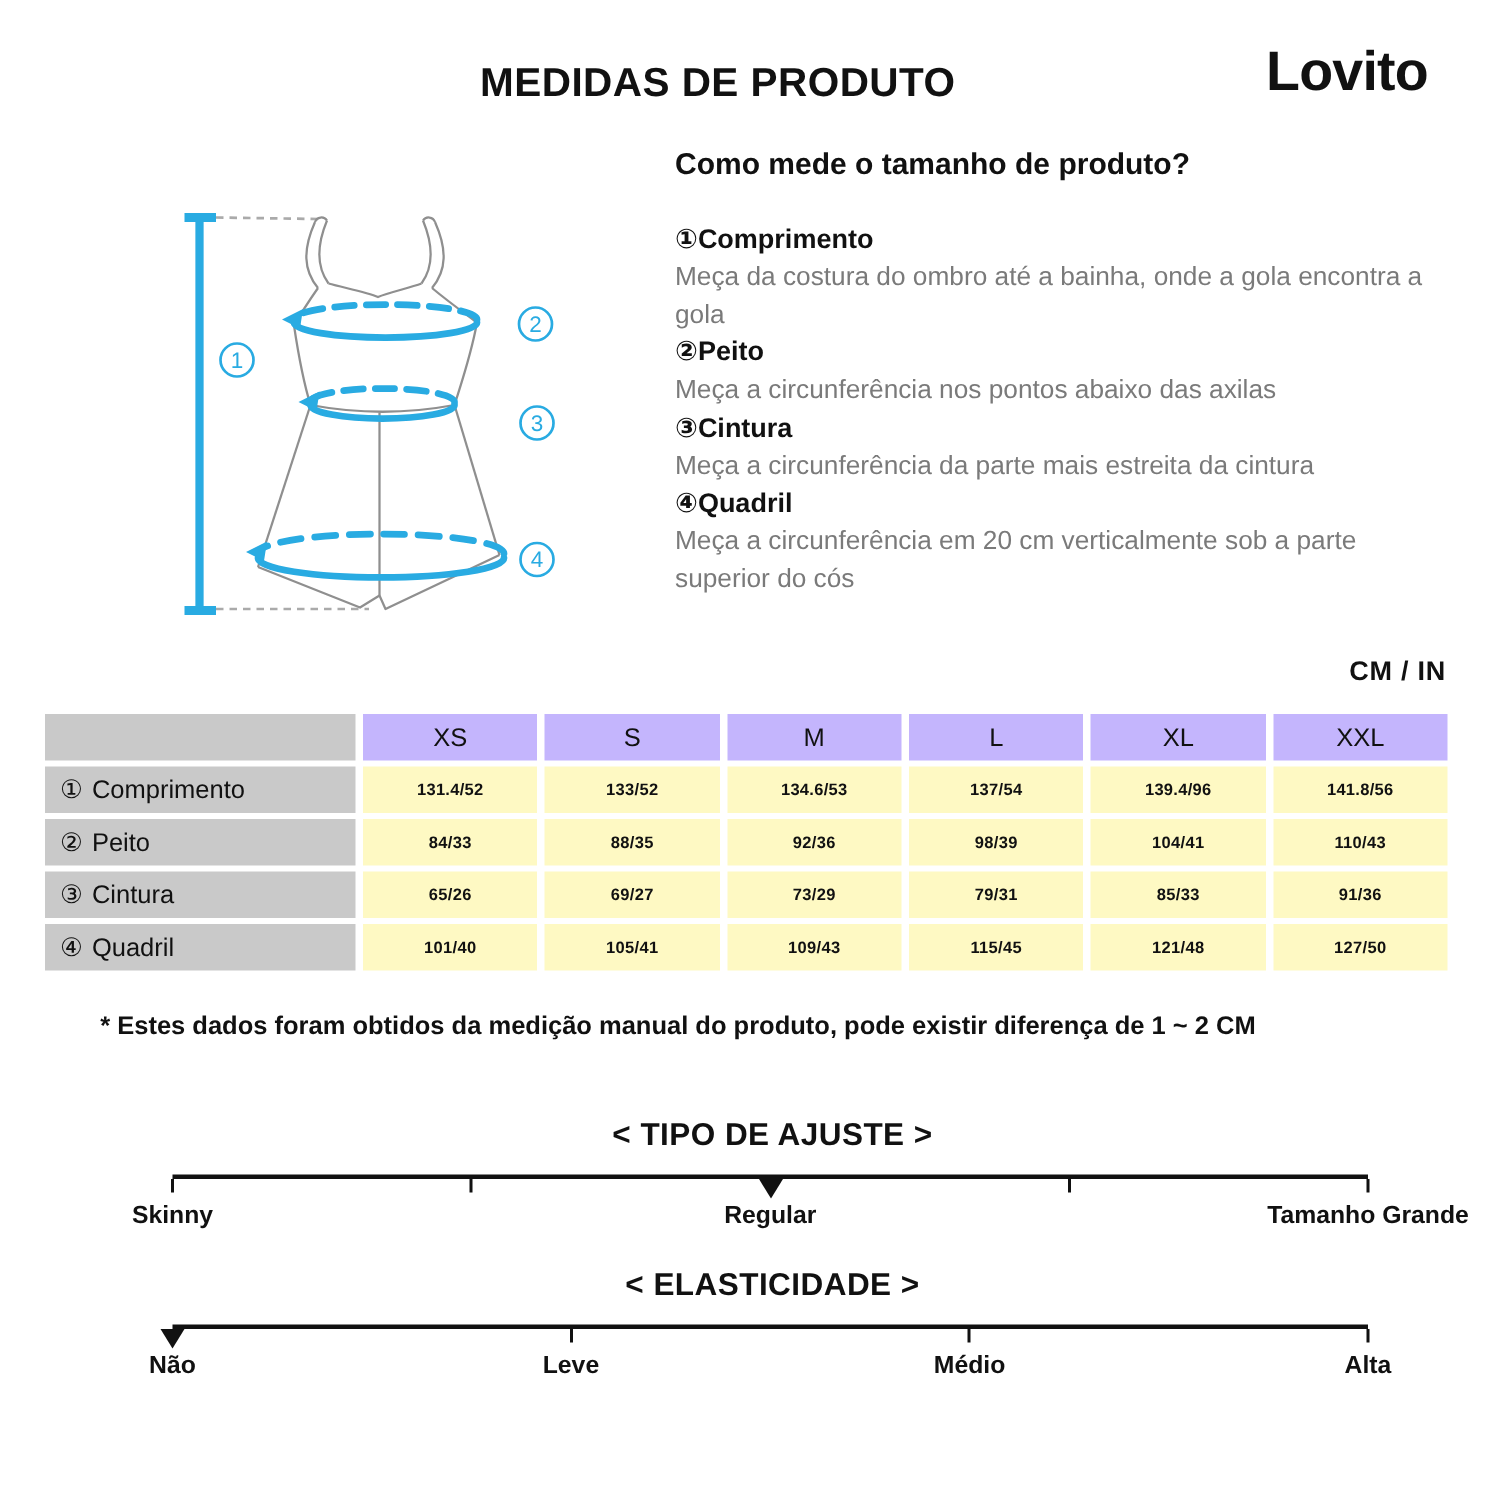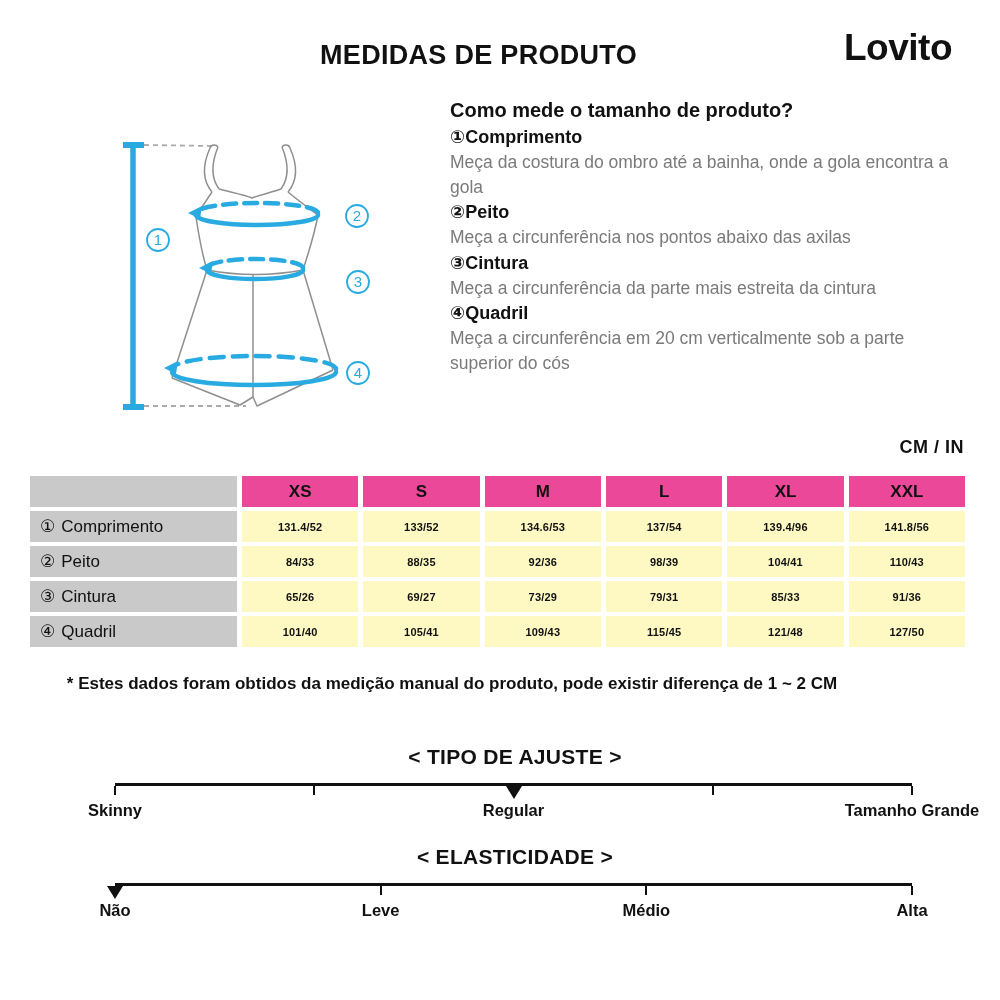--- a/index.html
+++ b/index.html
@@ -13,35 +13,35 @@
     position:absolute; top:40px; left:0; width:957px; text-align:center;
     font-size:27px; font-weight:800; letter-spacing:.3px;
   }
   .logo {
     position:absolute; top:27px; right:48px;
     font-size:37px; font-weight:800; letter-spacing:-.5px;
   }
   .diagram { position:absolute; left:55px; top:122px; }
 
   .guide { position:absolute; left:450px; top:99px; width:522px; }
-  .guide-h { font-size:20px; font-weight:800; margin-bottom:2px; }
+  .guide-h { font-size:20px; font-weight:800; margin-bottom:24px; }
   .glabel { font-size:18px; font-weight:800; line-height:26px; }
   .gdesc { font-size:17.5px; color:#7a7a7a; line-height:24.5px; }
 
   .units {
     position:absolute; top:437px; right:36px;
     font-size:18px; font-weight:800; letter-spacing:.5px;
   }
 
   .table {
     position:absolute; left:30px; top:476px; width:935px;
     display:grid; grid-template-columns:207px repeat(6,1fr); gap:4px 5px;
   }
   .cell { height:31px; display:flex; align-items:center; justify-content:center; }
-  .th { background:#ec4899; font-weight:700; font-size:17px; }
+  .th { background:#c4b5fd; font-weight:400; font-size:17px; }
   .corner { background:#c9c9c9; }
   .rowlabel {
     background:#c9c9c9; justify-content:flex-start; padding-left:10px;
     font-size:17px; font-weight:400;
   }
   .rowlabel .num { font-size:17px; margin-right:6px; }
   .val { background:#fef9c3; font-weight:700; font-size:11px; letter-spacing:.2px; }
 
   .footnote {
     position:absolute; top:674px; left:0; width:904px; text-align:center;

